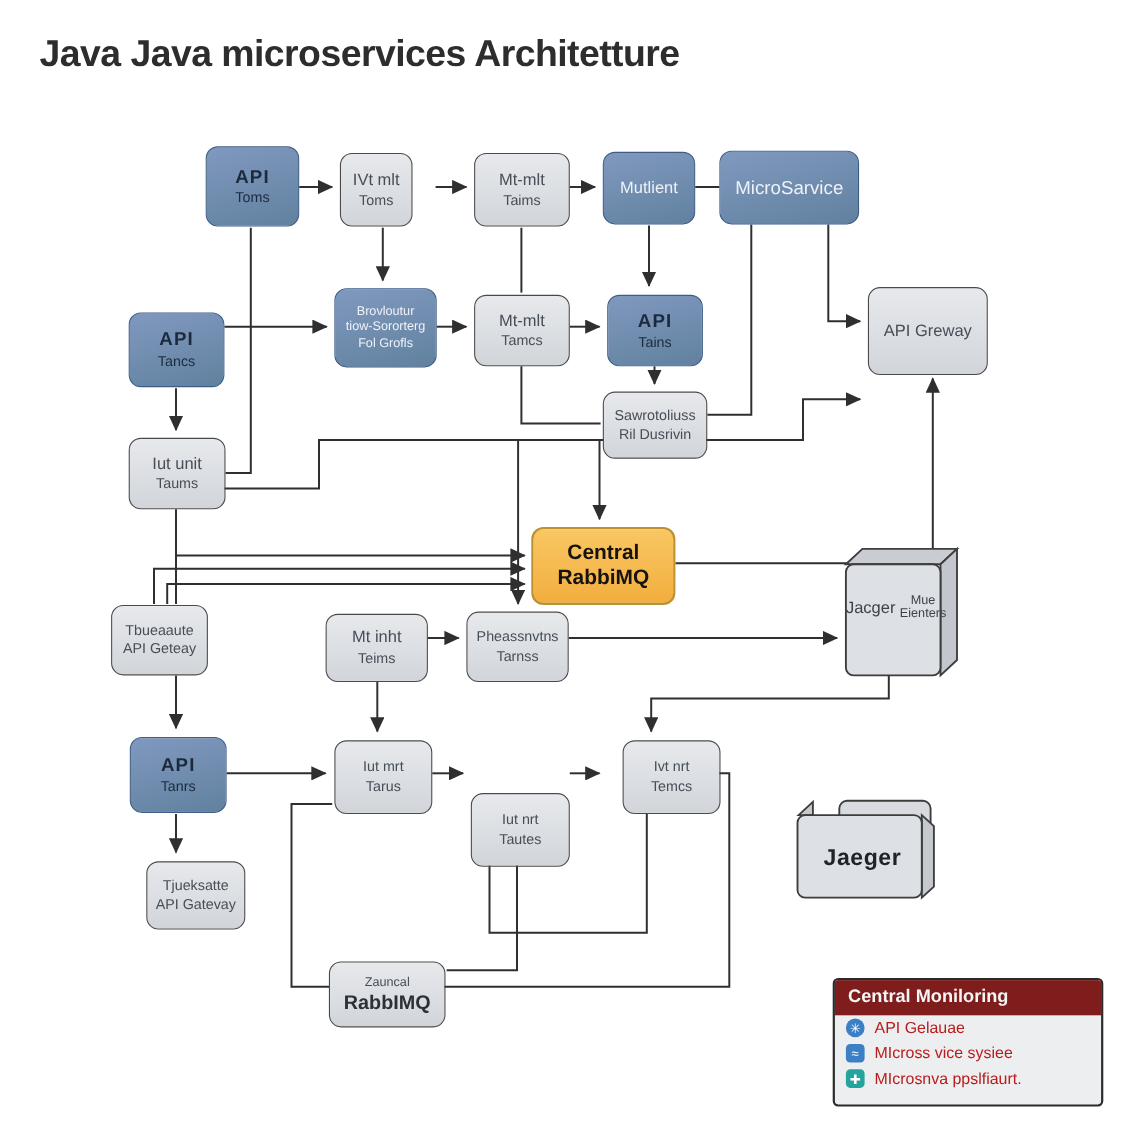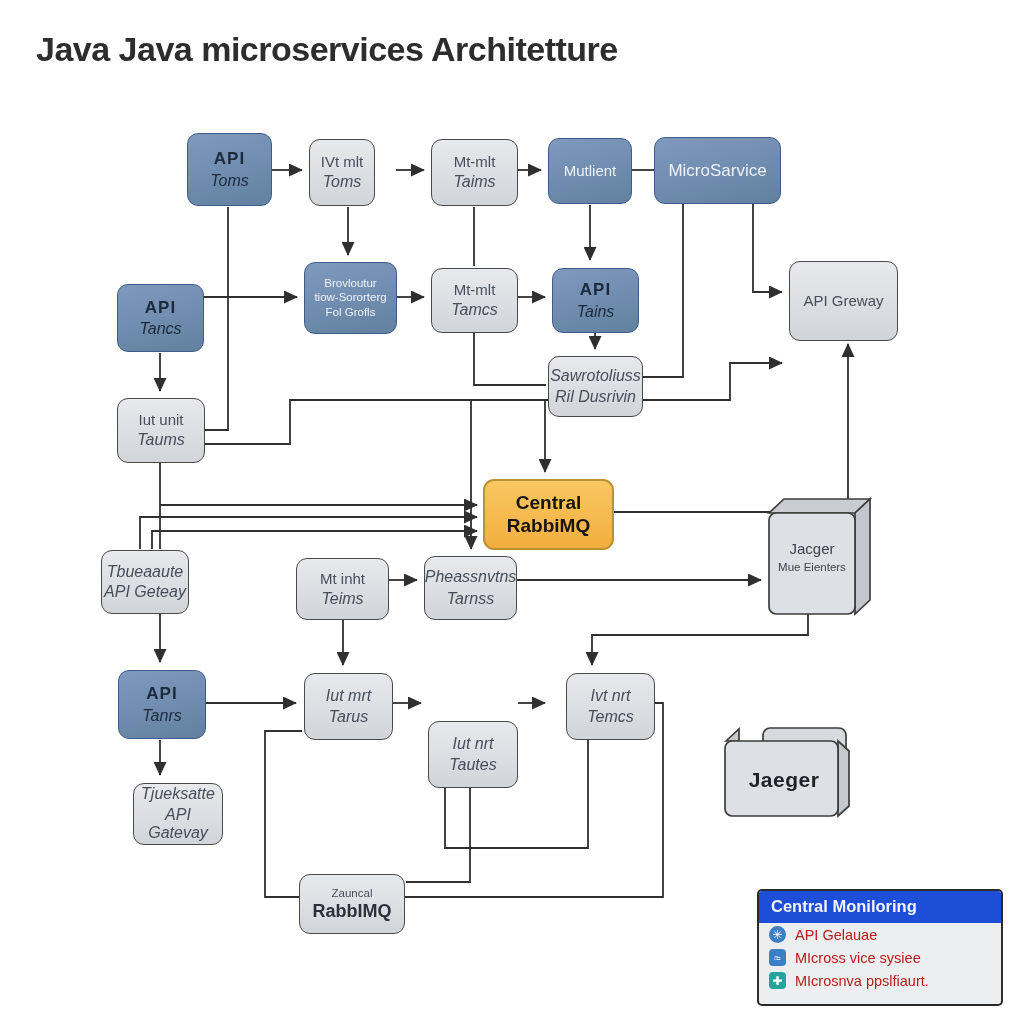--- a/index.html
+++ b/index.html
@@ -9,30 +9,30 @@
          color:#2d2d2d;letter-spacing:-0.5px;}
   svg.wires{position:absolute;left:0;top:0;}
   .node{position:absolute;border-radius:11px;display:flex;flex-direction:column;
         align-items:center;justify-content:center;gap:3px;box-sizing:border-box;
         text-align:center;line-height:1.15;}
   .grey{background:linear-gradient(180deg,#e7e9ec,#d1d5da);border:1.7px solid #4a4a4a;color:#474e58;}
   .blue{background:linear-gradient(165deg,#8099bf,#61819f);border:1.7px solid #3d5d88;color:#1c2a3e;}
   .blue.wtext{color:#eef2f8;}
   .orange{background:linear-gradient(180deg,#f9c763,#f2ae3e);border:2px solid #bb9133;color:#171310;}
   .t1{font-size:15px;} .t1b{font-size:17px;font-weight:bold;letter-spacing:1px;}
-  .t2{font-size:16px;font-style:italic;} .t3{font-size:11.5px;}
+  .t2{font-size:13px;} .t3{font-size:11.5px;}
   .big{font-size:19px;font-weight:bold;}
-  .lbl3d{position:absolute;display:flex;flex-direction:column;align-items:center;gap:4px;
+  .lbl3d{position:absolute;display:flex;flex-direction:row;align-items:center;gap:4px;
          color:#3e434b;text-align:center;}
   .folderlbl{position:absolute;font-size:21px;font-weight:bold;color:#20242a;letter-spacing:0.5px;}
   
   #legend{position:absolute;left:757px;top:889px;width:246px;height:117px;
           border:2px solid #2a2a2a;border-radius:5px;background:#eceef0;
           box-sizing:border-box;overflow:hidden;}
-  #legend .hdr{background:#1d4ed8;color:#f5f5f5;font-weight:bold;font-size:16.5px;
+  #legend .hdr{background:#7f1d1d;color:#f5f5f5;font-weight:bold;font-size:16.5px;
                padding:6px 10px 7px 12px;}
   #legend .row{display:flex;align-items:center;gap:9px;padding:3px 10px;}
   #legend .ico{width:17px;height:17px;border-radius:4px;color:#fff;font-size:12px;
                display:flex;align-items:center;justify-content:center;flex:0 0 17px;}
   #legend .row span.txt{font-size:14.5px;color:#b91c1c;}
 </style>
 </head>
 <body>
 
 <div id="canvas">

